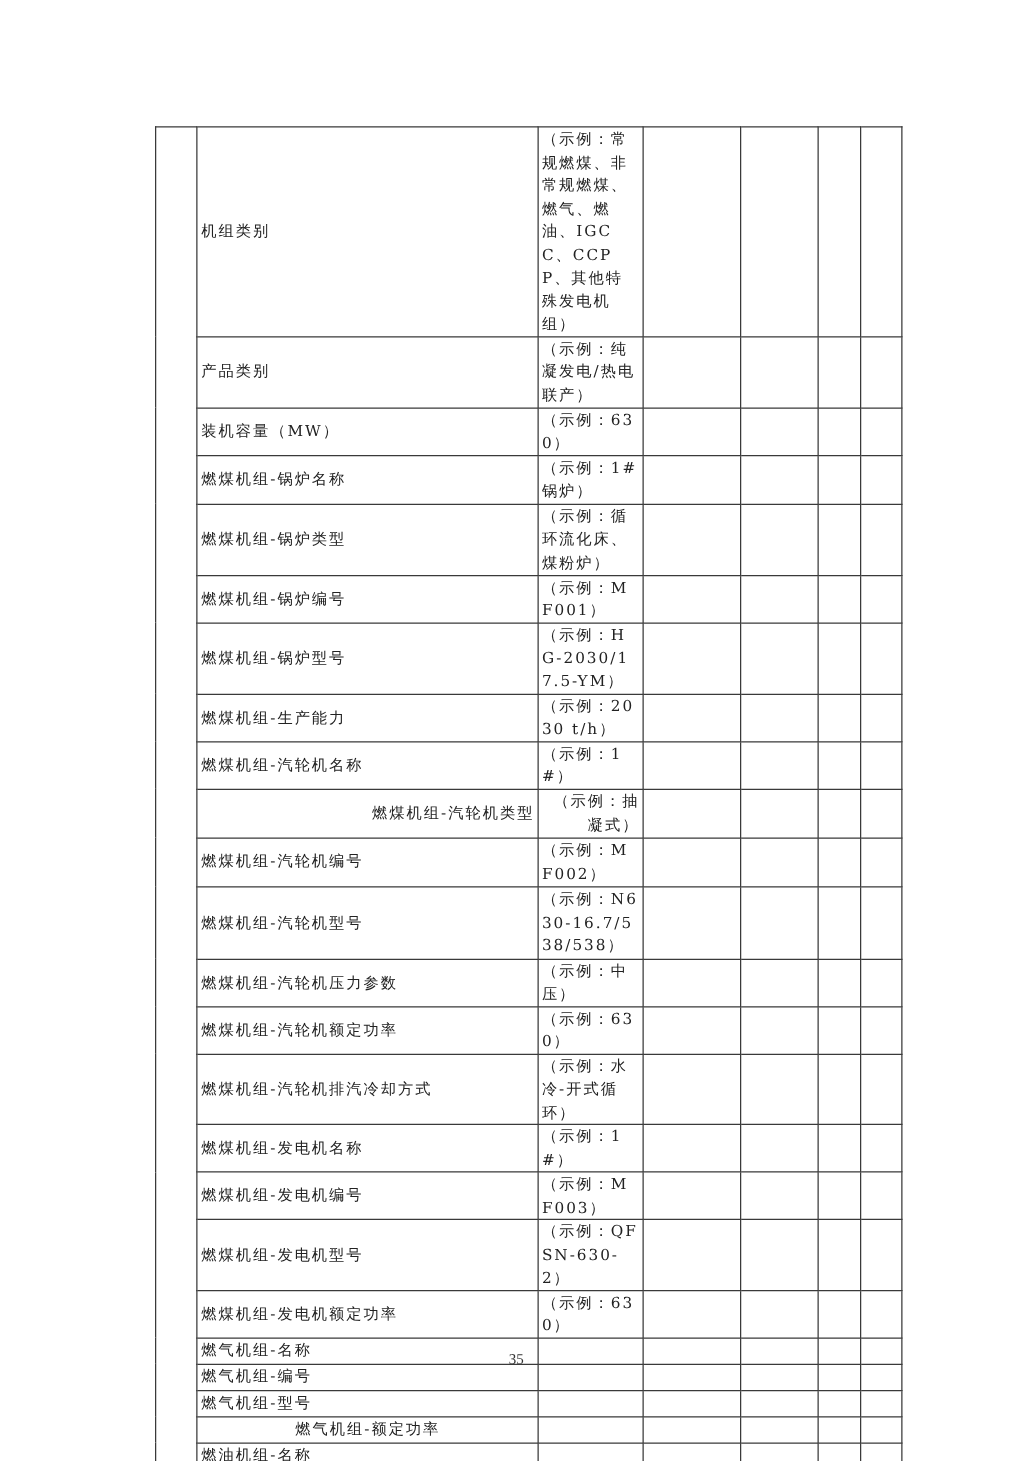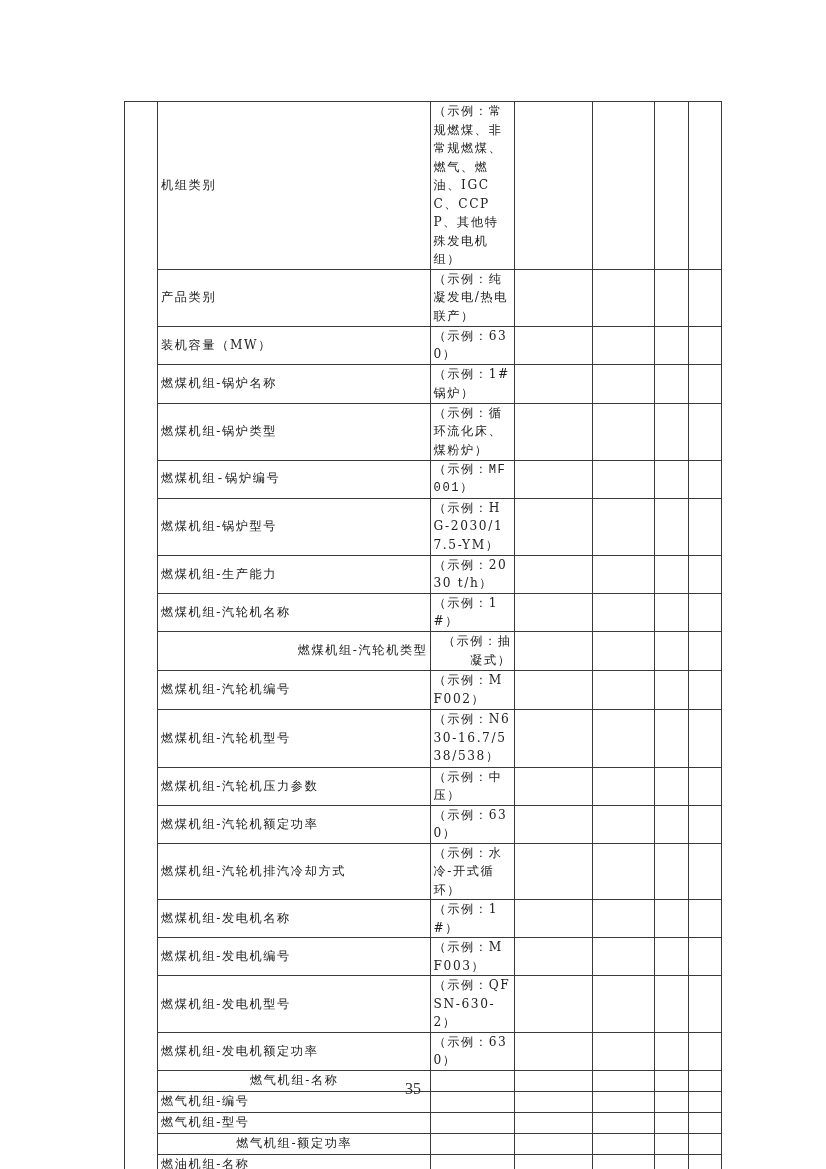--- a/index.html
+++ b/index.html
@@ -22,21 +22,21 @@
     }
     td.blank0 { width: 27px; border-left: 1.5px solid #111; border-top: 1.5px solid #666; }
     td.label { width: 266px; }
     td.example { width: 78px; letter-spacing: 1.2px; word-break: break-all; font-size: 12px; }
     td.c3 { width: 72px; }
     td.c4 { width: 56px; }
     td.c5 { width: 28px; }
     td.c6 { width: 27px; }
     .pagenum {
       position: absolute; left: 0; width: 826px; top: 1080px;
-      text-align: center; font-size: 16px; font-family: "Liberation Serif", serif; color: #333;
+      text-align: center; font-size: 12px; font-family: "Liberation Serif", serif; color: #333;
     }
   </style>
 </head>
 <body>
 
 <div class="page">
   <table class="form">
     <tbody id="tbody">
         <tr style="height: 128px;">
           <td class="blank0" rowspan="26"></td>
@@ -72,21 +72,21 @@
           <td class="c6"></td>
         </tr>
         <tr style="height: 57px;">
           <td class="label">燃煤机组-锅炉类型</td>
           <td class="example">（示例：循环流化床、煤粉炉）</td>
           <td class="c3"></td>
           <td class="c4"></td>
           <td class="c5"></td>
           <td class="c6"></td>
         </tr>
-        <tr style="height: 38px; font-family: Liberation Mono, monospace;">
+        <tr style="height: 38px;">
           <td class="label">燃煤机组-锅炉编号</td>
           <td class="example">（示例：MF001）</td>
           <td class="c3"></td>
           <td class="c4"></td>
           <td class="c5"></td>
           <td class="c6"></td>
         </tr>
         <tr style="height: 57px;">
           <td class="label">燃煤机组-锅炉型号</td>
           <td class="example">（示例：HG-2030/17.5-YM）</td>
@@ -184,21 +184,21 @@
           <td class="c6"></td>
         </tr>
         <tr style="height: 20px;">
           <td class="label">燃煤机组-发电机额定功率</td>
           <td class="example">（示例：630）</td>
           <td class="c3"></td>
           <td class="c4"></td>
           <td class="c5"></td>
           <td class="c6"></td>
         </tr>
-        <tr style="height: 21px; text-align: center;">
+        <tr style="height: 21px;">
           <td class="label">燃气机组-名称</td>
           <td class="example"></td>
           <td class="c3"></td>
           <td class="c4"></td>
           <td class="c5"></td>
           <td class="c6"></td>
         </tr>
         <tr style="height: 21px;">
           <td class="label">燃气机组-编号</td>
           <td class="example"></td>

